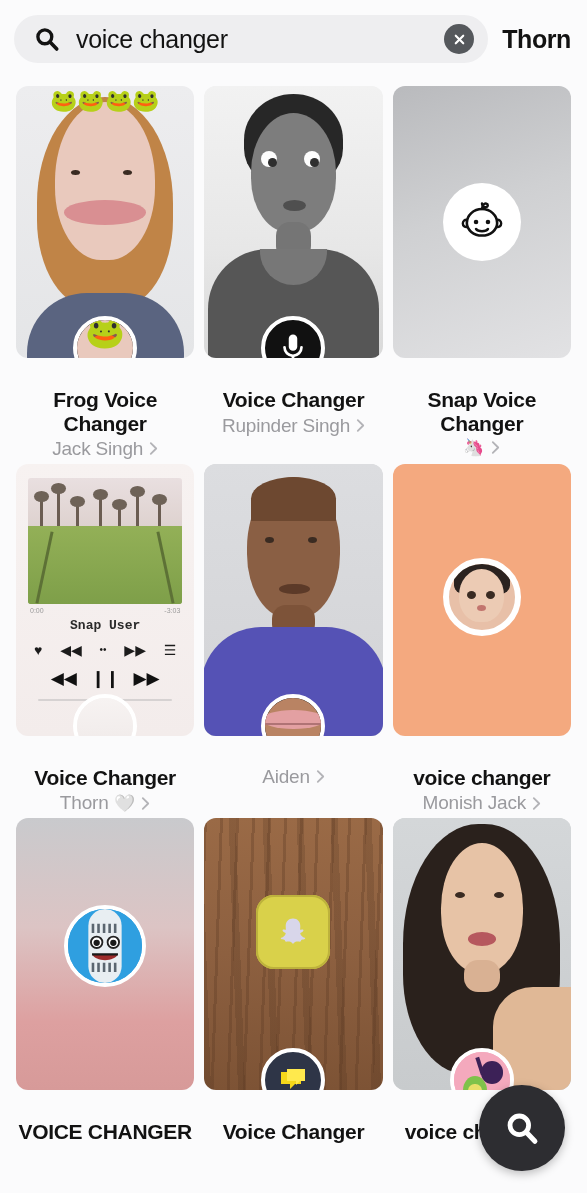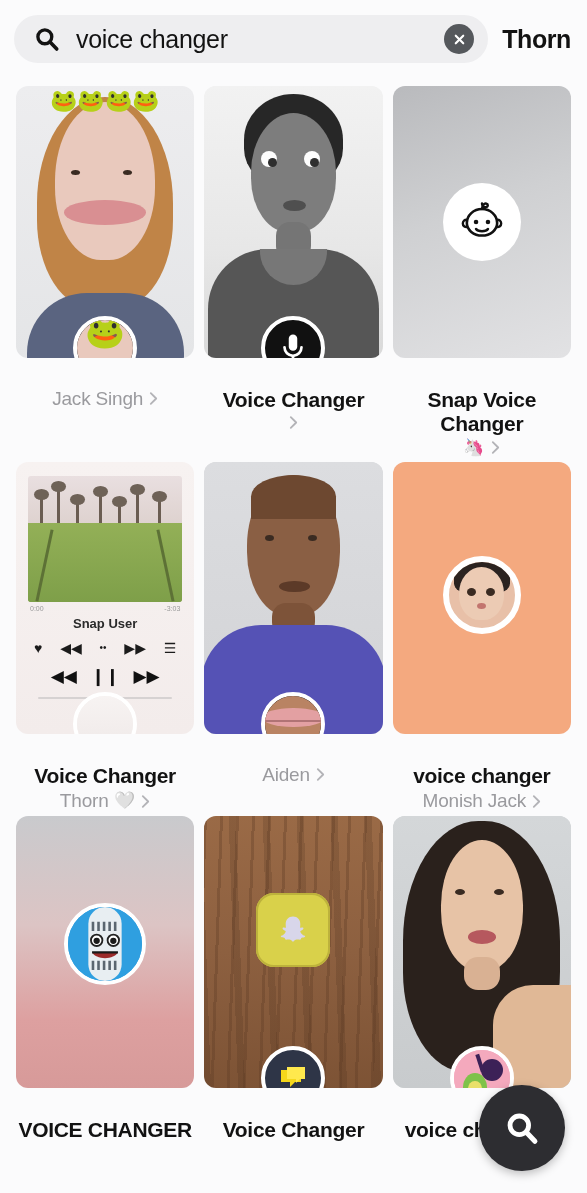--- a/index.html
+++ b/index.html
@@ -116,21 +116,21 @@
   }
   .palm { position: absolute; width: 3px; background: #6b5d52; bottom: 36%; border-radius: 2px; }
   .palm::before {
     content:""; position: absolute; top: -7px; left: -6px; width: 15px; height: 11px;
     border-radius: 50%; background: #6e6257;
   }
   .player-times {
     display: flex; justify-content: space-between; font-size: 7px; color: #9b9b9b;
     padding: 3px 2px 0;
   }
-  .player-name { text-align: center; font-size: 13px; font-weight: 700; color: #2a2a2a; padding-top: 4px; }
+  .player-name { text-align: center; font-size: 13px; font-weight: 700; color: #2a2a2a; padding-top: 4px; font-family: Liberation Mono, monospace; }
   .player-icons {
     display: flex; justify-content: space-between; align-items: center;
     padding: 9px 6px 0; font-size: 14px; color: #1b1b1b;
   }
   .player-ctrl {
     display: flex; justify-content: center; align-items: center; gap: 14px;
     padding-top: 10px; font-size: 17px; color: #111;
   }
   .player-seek {
     margin: 10px 10px 0; height: 2px; background: #d6d2d2; border-radius: 2px; position: relative;
@@ -191,20 +191,21 @@
           <div class="p-mouth" style="left:27%;top:42%;width:46%;height:9%;background:#d98f92;"></div>
           <div class="p-body" style="left:6%;top:76%;width:88%;height:26%;background:#5a6480;"></div>
           <div class="frog-strip">🐸🐸🐸🐸</div>
         </div>
         <div class="lens-badge">
           <div style="position:absolute;inset:0;background:#e9c9bd;"></div>
           <div style="position:absolute;left:0;right:0;top:-4px;font-size:32px;line-height:1;text-align:center;">🐸</div>
         </div>
       </div>
       <div class="meta">
+        <div class="title">Frog Voice Changer</div>
         <div class="author-row">
           <span>Jack Singh</span>
           <svg class="chev" viewBox="0 0 10 16">
             <polyline points="2,2 8,8 2,14" fill="none" stroke="#b3b3b7" stroke-width="2" stroke-linecap="round" stroke-linejoin="round"></polyline>
           </svg>
         </div>
       </div>
     </div>
 
     <div class="card">
@@ -226,20 +227,21 @@
             <rect x="9" y="2.5" width="6" height="11.5" rx="3" fill="#fff"></rect>
             <path d="M6 11.5a6 6 0 0 0 12 0" fill="none" stroke="#fff" stroke-width="1.9" stroke-linecap="round"></path>
             <line x1="12" y1="17.2" x2="12" y2="21" stroke="#fff" stroke-width="1.9"></line>
             <line x1="8.4" y1="21" x2="15.6" y2="21" stroke="#fff" stroke-width="1.9" stroke-linecap="round"></line>
           </svg>
         </div>
       </div>
       <div class="meta">
         <div class="title">Voice Changer</div>
         <div class="author-row">
+          <span>Rupinder Singh</span>
           <svg class="chev" viewBox="0 0 10 16">
             <polyline points="2,2 8,8 2,14" fill="none" stroke="#b3b3b7" stroke-width="2" stroke-linecap="round" stroke-linejoin="round"></polyline>
           </svg>
         </div>
       </div>
     </div>
 
     <div class="card">
       <div class="thumb bg-grad-grey">
         <div class="white-circle">

